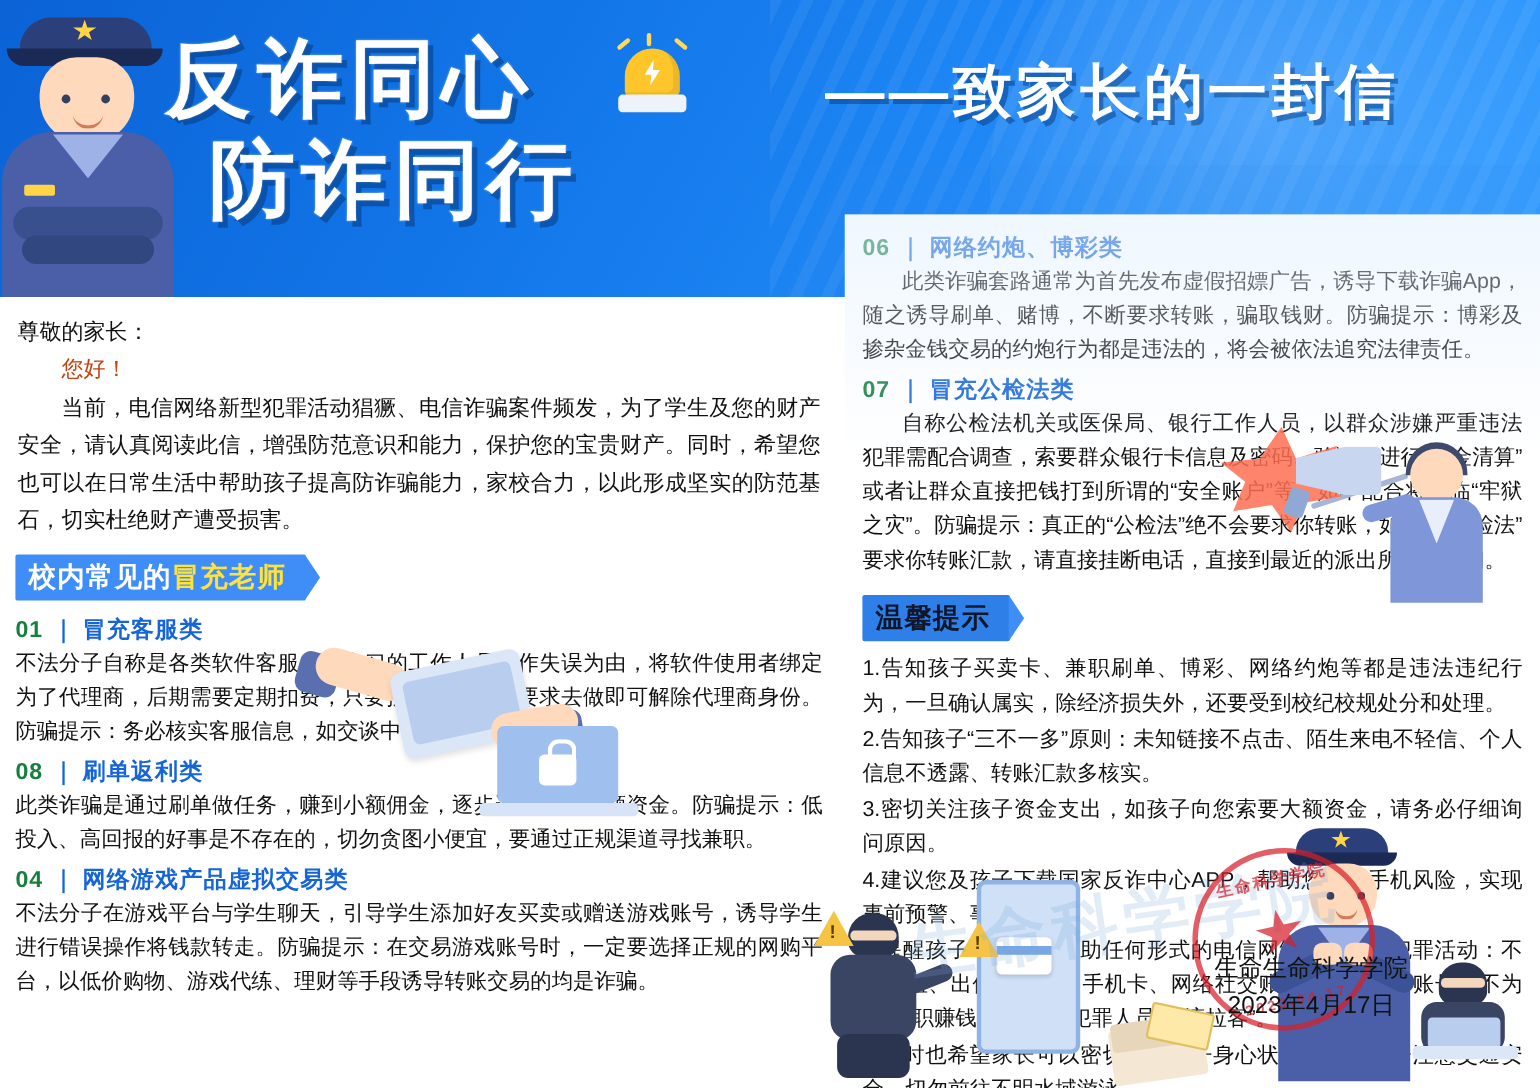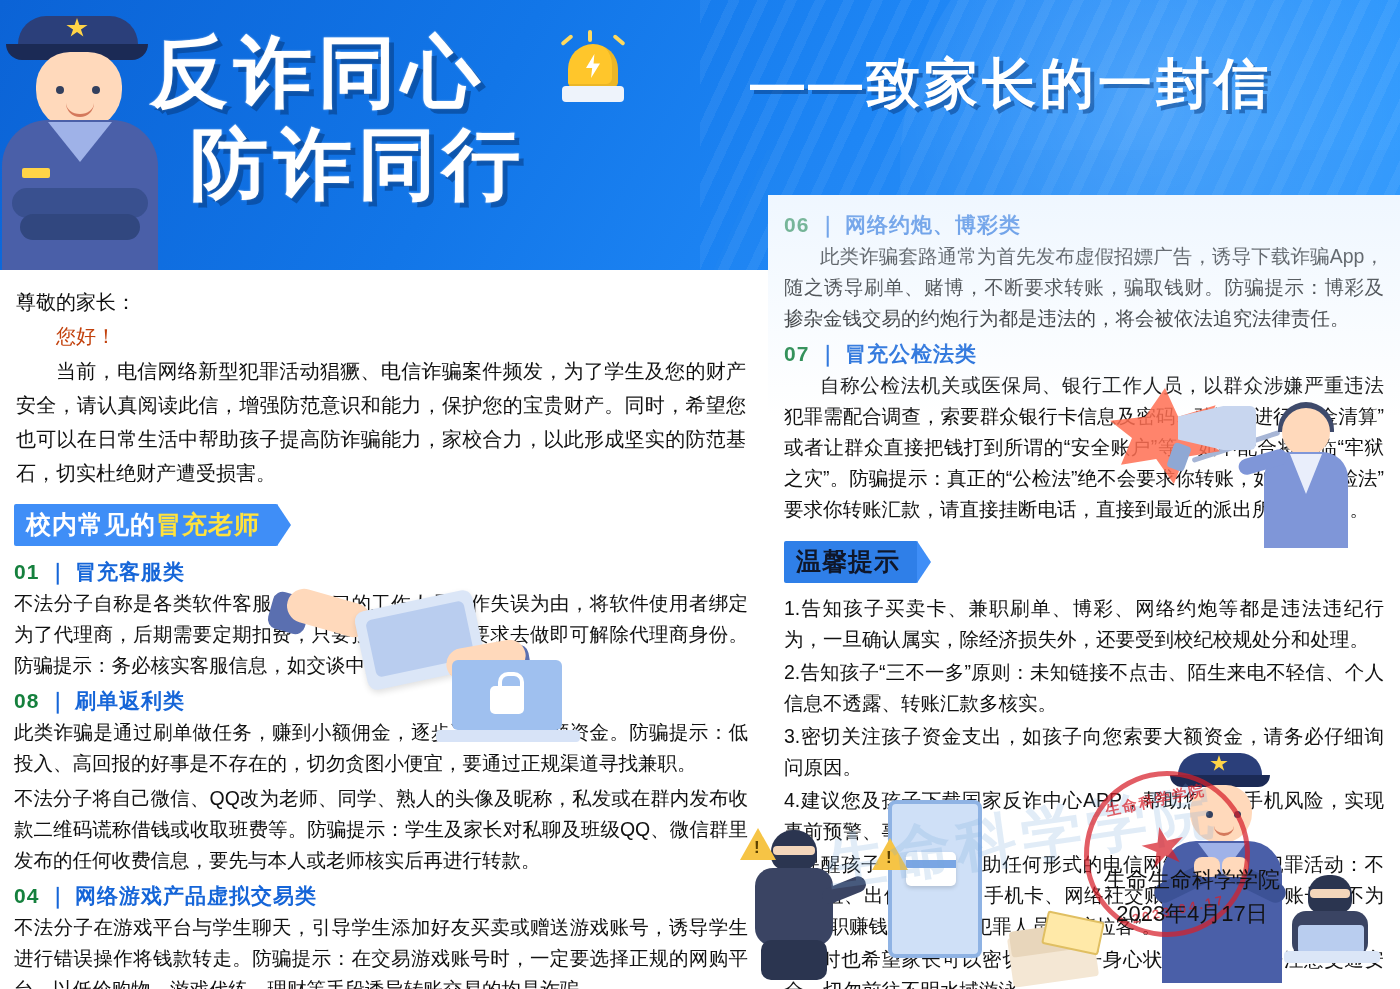--- a/index.html
+++ b/index.html
@@ -348,21 +348,20 @@
     </div>
 
     <div class="item">
       <div class="item-head">
         <span class="num">08</span><span class="bar">｜</span><span>刷单返利类</span>
       </div>
       <div class="item-body">此类诈骗是通过刷单做任务，赚到小额佣金，逐步诱导转出大额资金。防骗提示：低投入、高回报的好事是不存在的，切勿贪图小便宜，要通过正规渠道寻找兼职。</div>
     </div>
 
     <div class="item">
-      <div class="item-body">不法分子将自己微信、QQ改为老师、同学、熟人的头像及昵称，私发或在群内发布收款二维码谎称借钱或收取班费等。防骗提示：学生及家长对私聊及班级QQ、微信群里发布的任何收费信息，要先与本人或老师核实后再进行转款。</div>
     </div>
 
     <div class="item">
       <div class="item-head">
         <span class="num">04</span><span class="bar">｜</span><span>网络游戏产品虚拟交易类</span>
       </div>
       <div class="item-body">不法分子在游戏平台与学生聊天，引导学生添加好友买卖或赠送游戏账号，诱导学生进行错误操作将钱款转走。防骗提示：在交易游戏账号时，一定要选择正规的网购平台，以低价购物、游戏代练、理财等手段诱导转账交易的均是诈骗。</div>
     </div>
 
     

